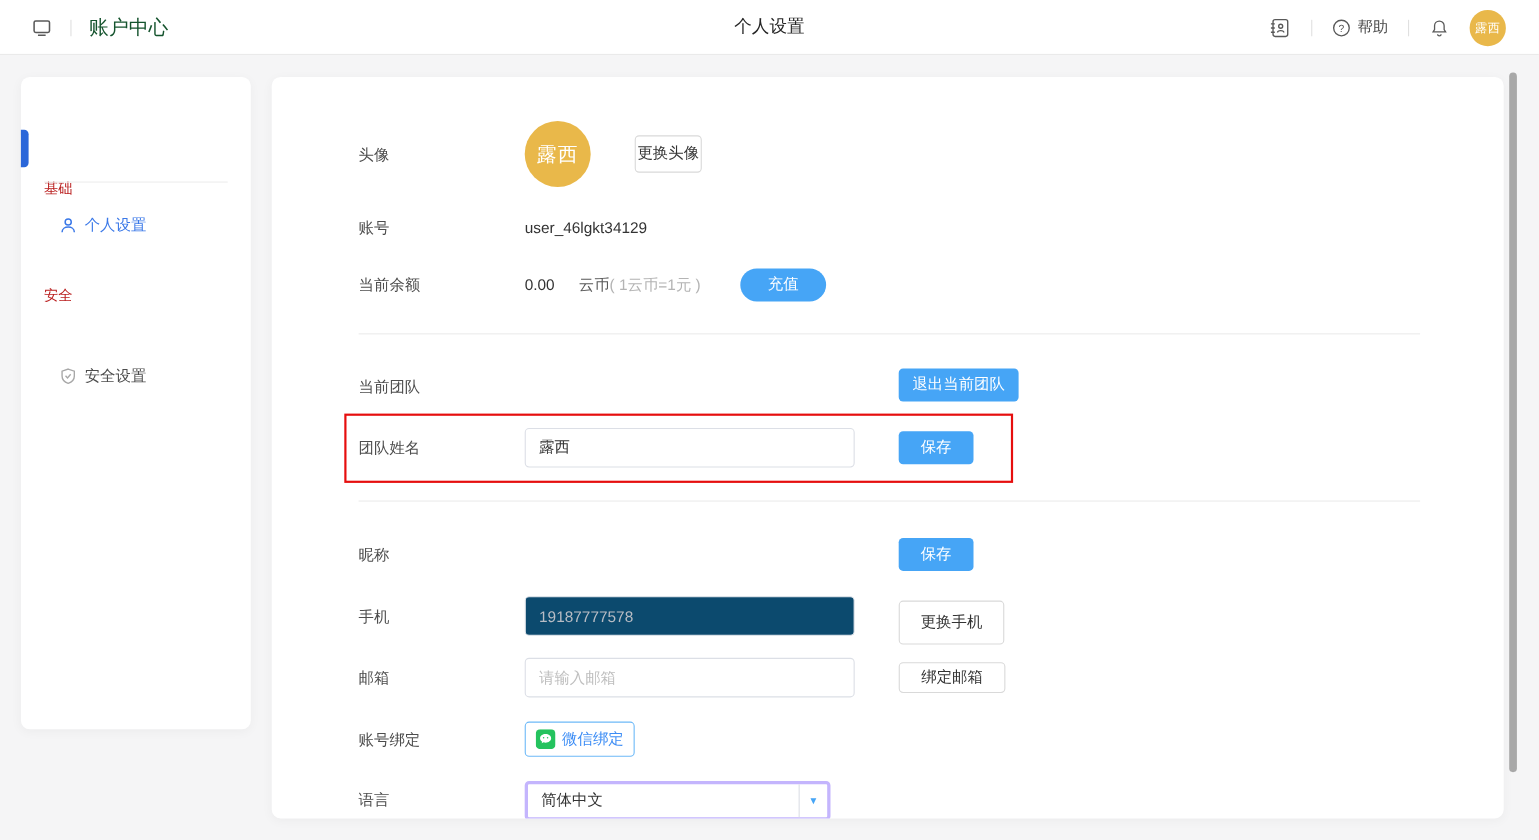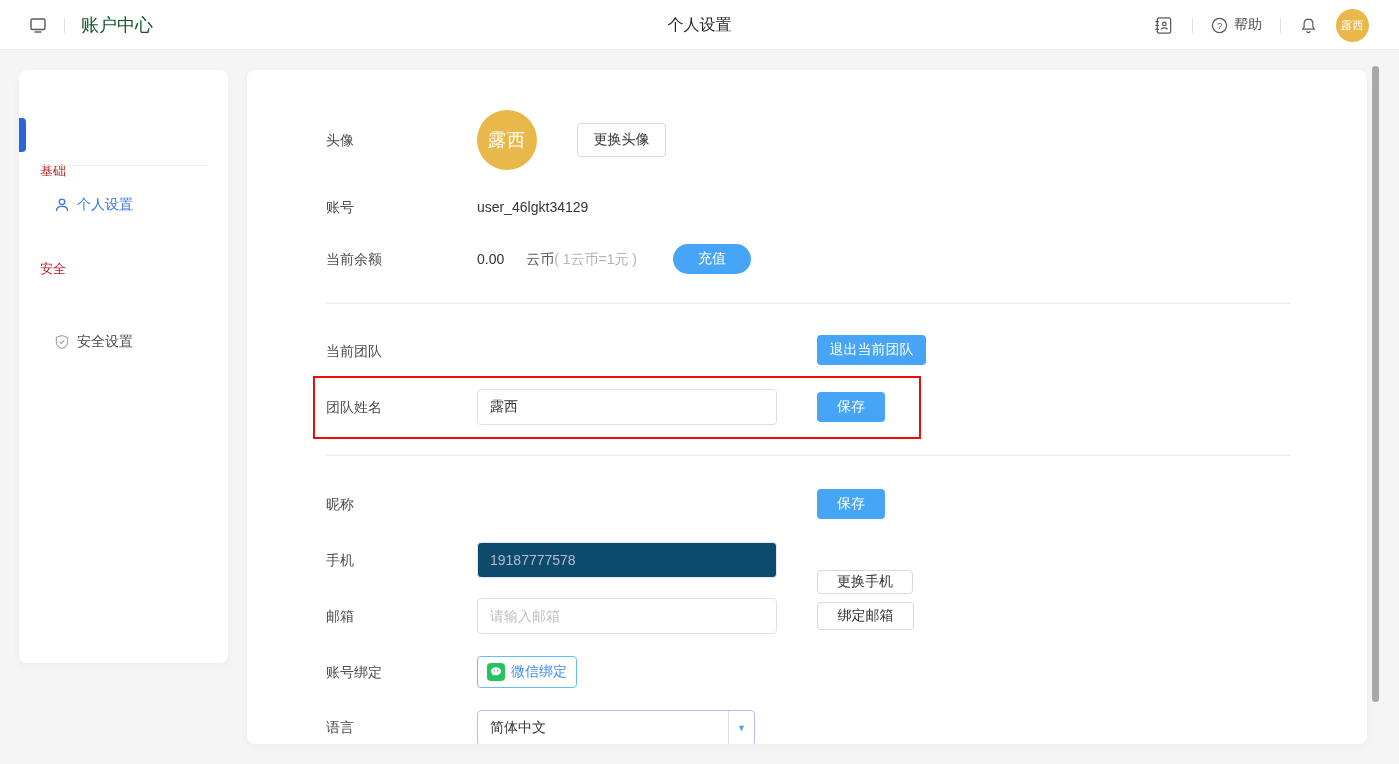--- a/index.html
+++ b/index.html
@@ -80,21 +80,21 @@
   .inp::placeholder { color:#bfbfbf; }
   .inp:disabled { background:#0c4a6e; color:#b8bcc4; border-color:#e4e7ed; }
   .wechat-btn {
     position:absolute; left:230px; top:586px; width:100px; height:32px;
     border:1px solid #6db9f8; border-radius:4px; background:#fff;
     display:flex; align-items:center; justify-content:center; gap:6px;
     color:#3d8df5; font-size:14px; cursor:pointer;
   }
   .lang-select {
     position:absolute; left:230px; top:640px; width:278px; height:36px;
-    border:1px solid #c4b5fd; border-radius:4px; background:#fff;
+    border:3px solid #c4b5fd; border-radius:4px; background:#fff;
     display:flex; align-items:center; cursor:pointer;
   }
   .lang-text { flex:1; padding:0 12px; font-size:14px; color:#333; }
   .lang-arrow {
     width:26px; height:100%; border-left:1px solid #dcdfe6;
     display:flex; align-items:center; justify-content:center;
     color:#46a5f6; font-size:9px;
   }
   .highlight-box {
     position:absolute; left:66px; top:306px; width:608px; height:63px;
@@ -179,21 +179,21 @@
       </svg>
     </span>
     <span class="s-label">安全设置</span>
   </div>
 </div>
 
 <div class="main-card">
 
   <div class="row-label" style="top:60px">头像</div>
   <div class="avatar-lg">露西</div>
-  <button class="btn btn-plain" style="position:absolute;left:330px;top:53px;width:89px;height:34px">更换头像</button>
+  <button class="btn btn-plain" style="position:absolute;left:330px;top:53px;width:61px;height:34px">更换头像</button>
 
   <div class="row-label" style="top:127px">账号</div>
   <div class="row-value" style="top:127px">user_46lgkt34129</div>
 
   <div class="row-label" style="top:179px">当前余额</div>
   <div class="row-value" style="top:179px">
     <span>0.00</span>
     <span style="margin-left:18px;color:#595959">云币</span><span class="hint">( 1云币=1元 )</span>
   </div>
   <button class="btn btn-primary btn-pill" style="position:absolute;left:426px;top:174px;width:78px;height:30px">充值</button>
@@ -208,21 +208,21 @@
   <button class="btn btn-primary" style="position:absolute;left:570px;top:322px;width:68px;height:30px">保存</button>
   <div class="highlight-box"></div>
 
   <div class="card-div" style="top:385px"></div>
 
   <div class="row-label" style="top:424px">昵称</div>
   <button class="btn btn-primary" style="position:absolute;left:570px;top:419px;width:68px;height:30px">保存</button>
 
   <div class="row-label" style="top:480px">手机</div>
   <input class="inp" style="top: 472px;" type="text" disabled="" value="19187777578">
-  <button class="btn btn-plain" style="position:absolute;left:570px;top:500px;width:96px;height:24px">更换手机</button>
+  <button class="btn btn-plain" style="position:absolute;left:570px;top:476px;width:96px;height:40px">更换手机</button>
 
   <div class="row-label" style="top:536px">邮箱</div>
   <input class="inp" style="top: 528px;" type="text" placeholder="请输入邮箱">
   <button class="btn btn-plain" style="position:absolute;left:570px;top:532px;width:97px;height:28px">绑定邮箱</button>
 
   <div class="row-label" style="top:592px">账号绑定</div>
   <div class="wechat-btn">
     <svg width="18" height="18" viewBox="0 0 20 20">
       <rect width="20" height="20" rx="4.5" fill="#24c35e"></rect>
       <path d="M10 4.8 c-3.1 0-5.6 1.9-5.6 4.3 c0 1.4 0.8 2.6 2.1 3.4 l-0.5 1.7 l1.9-1 c0.7 0.2 1.4 0.3 2.1 0.3 c3.1 0 5.6-1.9 5.6-4.4 S13.1 4.8 10 4.8 Z" fill="#ffffff"></path>

